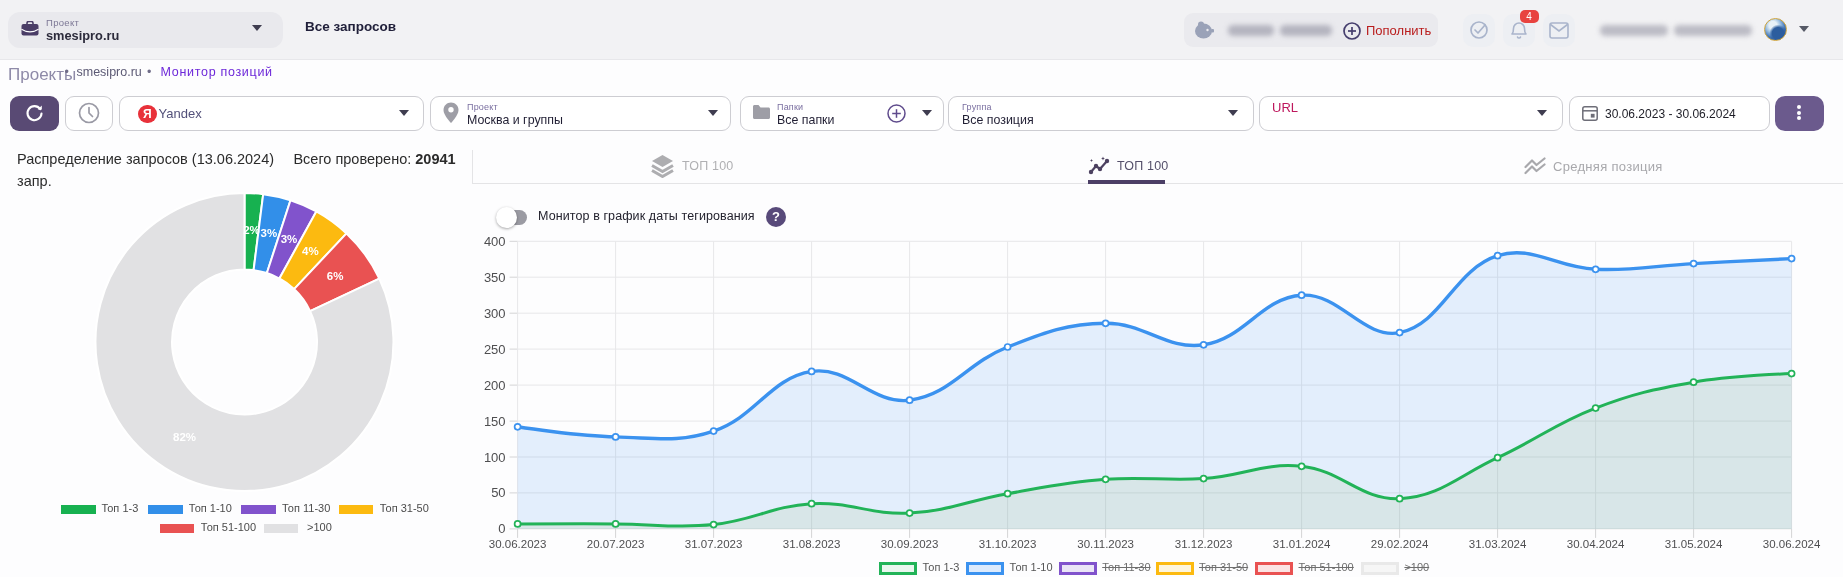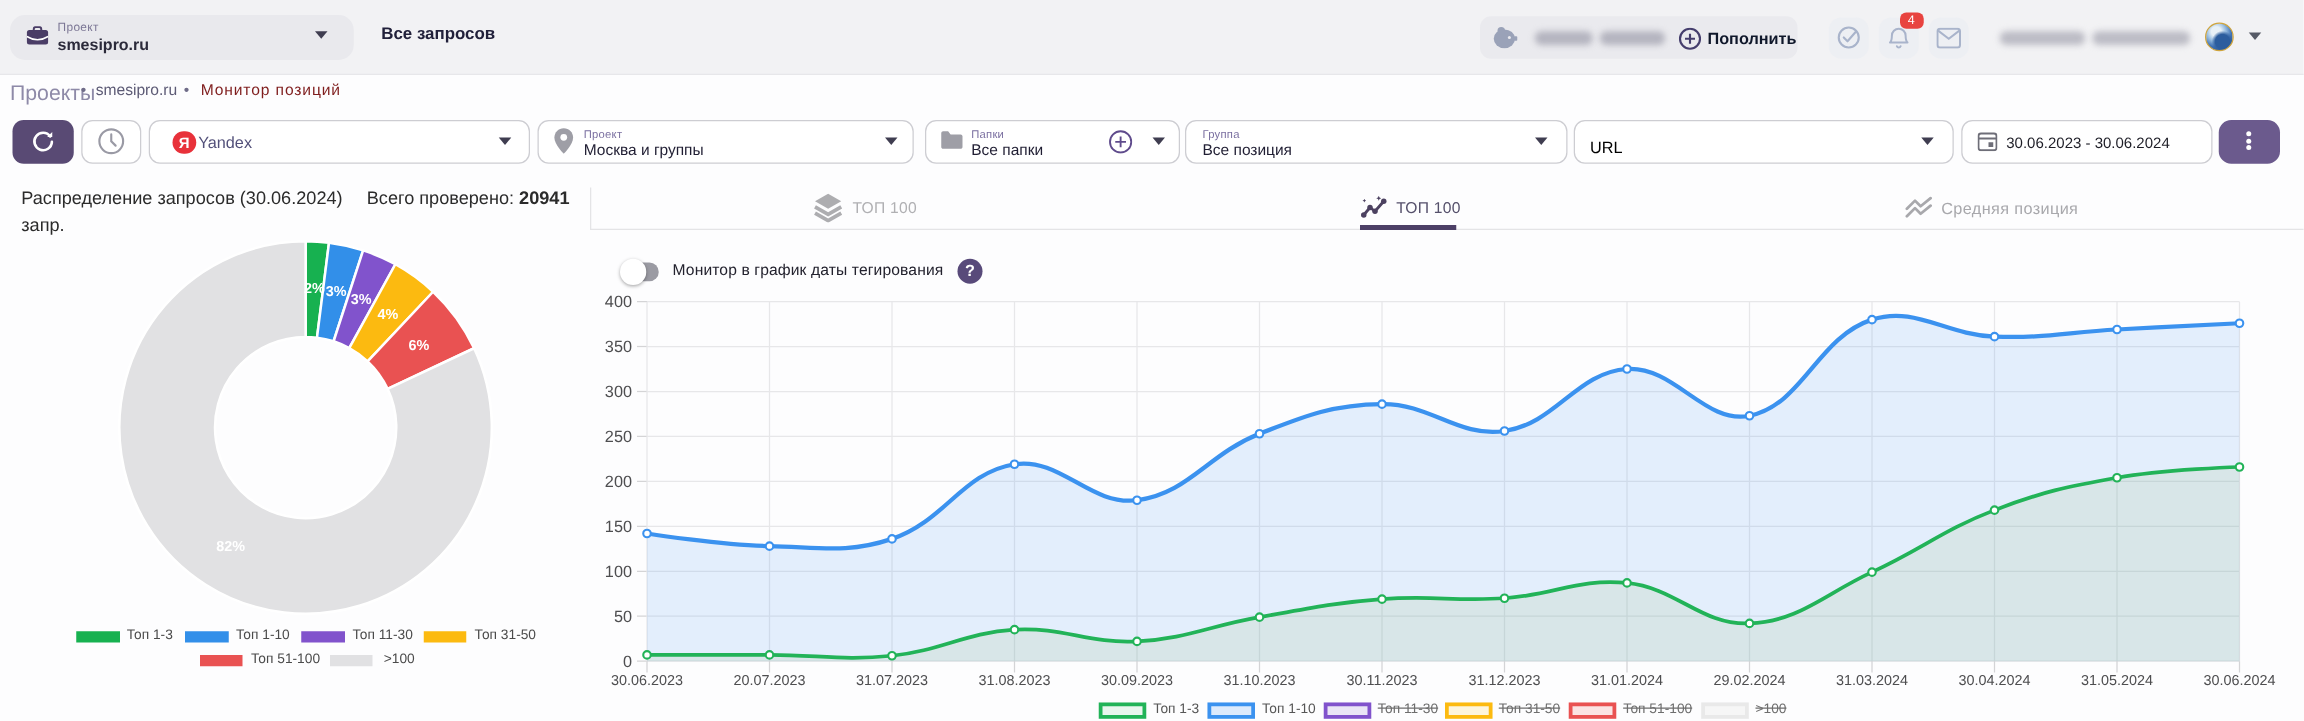--- a/index.html
+++ b/index.html
@@ -28,21 +28,21 @@
  <circle cx="13.5" cy="9" r="1.2" fill="#eaeaee"></circle>
  <rect x="17" y="8" width="3" height="3.5" rx="1" fill="#9aa2b8"></rect>
 </svg>
 <div class="abs" style="left:1228px;top:25px;width:46px;height:11px;background:#b4b4bf;border-radius:5px;filter:blur(2.5px)"></div>
 <div class="abs" style="left:1280px;top:25px;width:52px;height:11px;background:#b4b4bf;border-radius:5px;filter:blur(2.5px)"></div>
 <svg class="abs" style="left:1343px;top:21.5px" width="18" height="18" viewBox="0 0 18 18">
  <circle cx="9" cy="9" r="8" fill="none" stroke="#453e6d" stroke-width="1.7"></circle>
  <line x1="9" y1="5" x2="9" y2="13" stroke="#453e6d" stroke-width="1.7"></line>
  <line x1="5" y1="9" x2="13" y2="9" stroke="#453e6d" stroke-width="1.7"></line>
 </svg>
-<div class="abs" style="left:1366px;top:22.5px;font-size:13px;font-weight:bold;color:#0f172a">Пополнить</div>
+<div class="abs" style="left:1366px;top:22.5px;font-size:13px;font-weight:normal;color:#b91c1c">Пополнить</div>
 
 <div class="abs" style="left:1463px;top:14px;width:32px;height:33px;background:#edeff3;border-radius:10px"></div>
 <svg class="abs" style="left:1469px;top:20px" width="20" height="20" viewBox="0 0 20 20">
  <circle cx="10" cy="10" r="8" fill="none" stroke="#a9b4cb" stroke-width="1.7"></circle>
  <path d="M6 10l3 3 7-8" fill="none" stroke="#a9b4cb" stroke-width="1.7" stroke-linecap="round" stroke-linejoin="round"></path>
 </svg>
 <div class="abs" style="left:1503px;top:14px;width:32px;height:33px;background:#edeff3;border-radius:10px"></div>
 <svg class="abs" style="left:1509px;top:21px" width="20" height="20" viewBox="0 0 20 20">
  <path d="M10 2a5.5 5.5 0 0 0-5.5 5.5c0 4-1.5 5.5-1.5 5.5h14s-1.5-1.5-1.5-5.5A5.5 5.5 0 0 0 10 2z" fill="none" stroke="#a9b4cb" stroke-width="1.6" stroke-linejoin="round"></path>
  <path d="M8.5 16a1.6 1.6 0 0 0 3 0" fill="none" stroke="#a9b4cb" stroke-width="1.6" stroke-linecap="round"></path>
@@ -55,21 +55,21 @@
 </svg>
 <div class="abs" style="left:1600px;top:25px;width:68px;height:11px;background:#bcbcc5;border-radius:5px;filter:blur(2.5px)"></div>
 <div class="abs" style="left:1674px;top:25px;width:78px;height:11px;background:#bcbcc5;border-radius:5px;filter:blur(2.5px)"></div>
 <div class="abs" style="left:1764px;top:18px;width:23px;height:23px;border-radius:50%;border:1.5px solid #cfa43c;background:radial-gradient(circle at 62% 68%,#2c5d9e 0 30%,transparent 45%),radial-gradient(circle at 38% 30%,#e8f1f7 0 20%,#9cc0e2 38%,#3f72b5 62%,#274b85)"></div>
 <div class="caret" style="left:1799px;top:26px;border-top-color:#565a66"></div>
 
 <div class="abs" style="left:8px;top:65px;font-size:17px;color:#8e8aa8">Проекты</div>
 <div class="abs" style="left:64.5px;top:65px;font-size:12.5px;color:#6f6c88">•</div>
 <div class="abs" style="left:76.5px;top:65px;font-size:12.5px;color:#5c5a75">smesipro.ru</div>
 <div class="abs" style="left:147px;top:65px;font-size:12.5px;color:#6f6c88">•</div>
-<div class="abs" style="left:160.5px;top:65px;font-size:12.5px;color:#7f1d1d;letter-spacing:.7px">Монитор позиций</div>
+<div class="abs" style="left:160.5px;top:65px;font-size:12.5px;color:#6d28d9;letter-spacing:.7px">Монитор позиций</div>
 
 <div class="abs" style="left:10px;top:95.7px;width:49px;height:35px;background:#594a74;border-radius:9px"></div>
 <svg class="abs" style="left:24px;top:103px" width="21" height="21" viewBox="0 0 21 21">
  <path d="M16.2 6.1A7 7 0 1 0 17.5 10.5" fill="none" stroke="#fff" stroke-width="2.1" stroke-linecap="round"></path>
  <path d="M17.8 2.5v4.1h-4.1z" fill="#fff"></path>
 </svg>
 <div class="abs" style="left:65px;top:95.7px;width:48px;height:35px;background:#fff;border:1px solid #cdcdd2;border-radius:9px"></div>
 <svg class="abs" style="left:78px;top:102px" width="22" height="22" viewBox="0 0 22 22">
  <circle cx="11" cy="11" r="9.5" fill="none" stroke="#9a9aa5" stroke-width="1.7"></circle>
  <path d="M11 5.5V11l3.5 3.5" fill="none" stroke="#9a9aa5" stroke-width="1.7" stroke-linecap="round"></path>
@@ -101,37 +101,37 @@
  <line x1="5.2" y1="9.5" x2="13.8" y2="9.5" stroke="#5f4b8c" stroke-width="1.5"></line>
 </svg>
 <div class="caret" style="left:922px;top:109.5px"></div>
 
 <div class="sel" style="left:948px;width:306px"></div>
 <div class="slabel" style="left:962px;top:101.5px">Группа</div>
 <div class="sval" style="left:962px;top:113.2px">Все позиция</div>
 <div class="caret" style="left:1228px;top:109.5px"></div>
 
 <div class="sel" style="left:1259px;width:304px"></div>
-<div class="abs" style="left:1272px;top:110px;font-size:13px;color:#000000">URL</div>
+<div class="abs" style="left:1272px;top:100px;font-size:13px;color:#be185d">URL</div>
 <div class="caret" style="left:1537px;top:109.5px"></div>
 
 <div class="sel" style="left:1569px;width:201px"></div>
 <svg class="abs" style="left:1582px;top:105px" width="16" height="16" viewBox="0 0 16 16">
  <rect x="0.8" y="1.8" width="14.4" height="13.4" rx="2" fill="none" stroke="#6e6e78" stroke-width="1.5"></rect>
  <line x1="0.8" y1="5.8" x2="15.2" y2="5.8" stroke="#6e6e78" stroke-width="1.5"></line>
  <rect x="8.8" y="8.8" width="3.8" height="3.8" fill="#6e6e78"></rect>
 </svg>
 <div class="abs" style="left:1605px;top:106.5px;font-size:12px;color:#1d1d26">30.06.2023 - 30.06.2024</div>
 
 <div class="abs" style="left:1774.5px;top:95.7px;width:49px;height:35px;background:#6b5a8d;border-radius:10px"></div>
 <div class="abs" style="left:1797px;top:105.2px;width:4px;height:4px;border-radius:50%;background:#fff"></div>
 <div class="abs" style="left:1797px;top:110.9px;width:4px;height:4px;border-radius:50%;background:#fff"></div>
 <div class="abs" style="left:1797px;top:116.4px;width:4px;height:4px;border-radius:50%;background:#fff"></div>
 
-<div class="abs" style="left:17px;top:151px;font-size:14.5px;color:#2b2b2b">Распределение запросов (30.06.2024)</div>
+<div class="abs" style="left:17px;top:151px;font-size:14.5px;color:#2b2b2b">Распределение запросов (13.06.2024)</div>
 <div class="abs" style="left:293.4px;top:151px;font-size:14.5px;color:#2b2b2b">Всего проверено: <b>20941</b></div>
 <div class="abs" style="left:17px;top:172.5px;font-size:14.5px;color:#2b2b2b">запр.</div>
 
 <svg class="abs" style="left:0;top:140px" width="470" height="410" viewBox="0 0 470 410">
  <g transform="translate(0,-140)">
  <path d="M244.5,193.0A149.0,149.0 0 0 1 263.2,194.2L253.6,270.1A72.5,72.5 0 0 0 244.5,269.5Z" fill="#17b150" stroke="#fff" stroke-width="2" stroke-linejoin="round"></path>
       <path d="M263.2,194.2A149.0,149.0 0 0 1 290.5,200.3L266.9,273.0A72.5,72.5 0 0 0 253.6,270.1Z" fill="#328fe9" stroke="#fff" stroke-width="2" stroke-linejoin="round"></path>
       <path d="M290.5,200.3A149.0,149.0 0 0 1 316.3,211.4L279.4,278.5A72.5,72.5 0 0 0 266.9,273.0Z" fill="#8153cc" stroke="#fff" stroke-width="2" stroke-linejoin="round"></path>
       <path d="M316.3,211.4A149.0,149.0 0 0 1 346.5,233.4L294.1,289.1A72.5,72.5 0 0 0 279.4,278.5Z" fill="#fcba10" stroke="#fff" stroke-width="2" stroke-linejoin="round"></path>
       <path d="M346.5,233.4A149.0,149.0 0 0 1 379.3,278.6L310.1,311.1A72.5,72.5 0 0 0 294.1,289.1Z" fill="#e95252" stroke="#fff" stroke-width="2" stroke-linejoin="round"></path>

